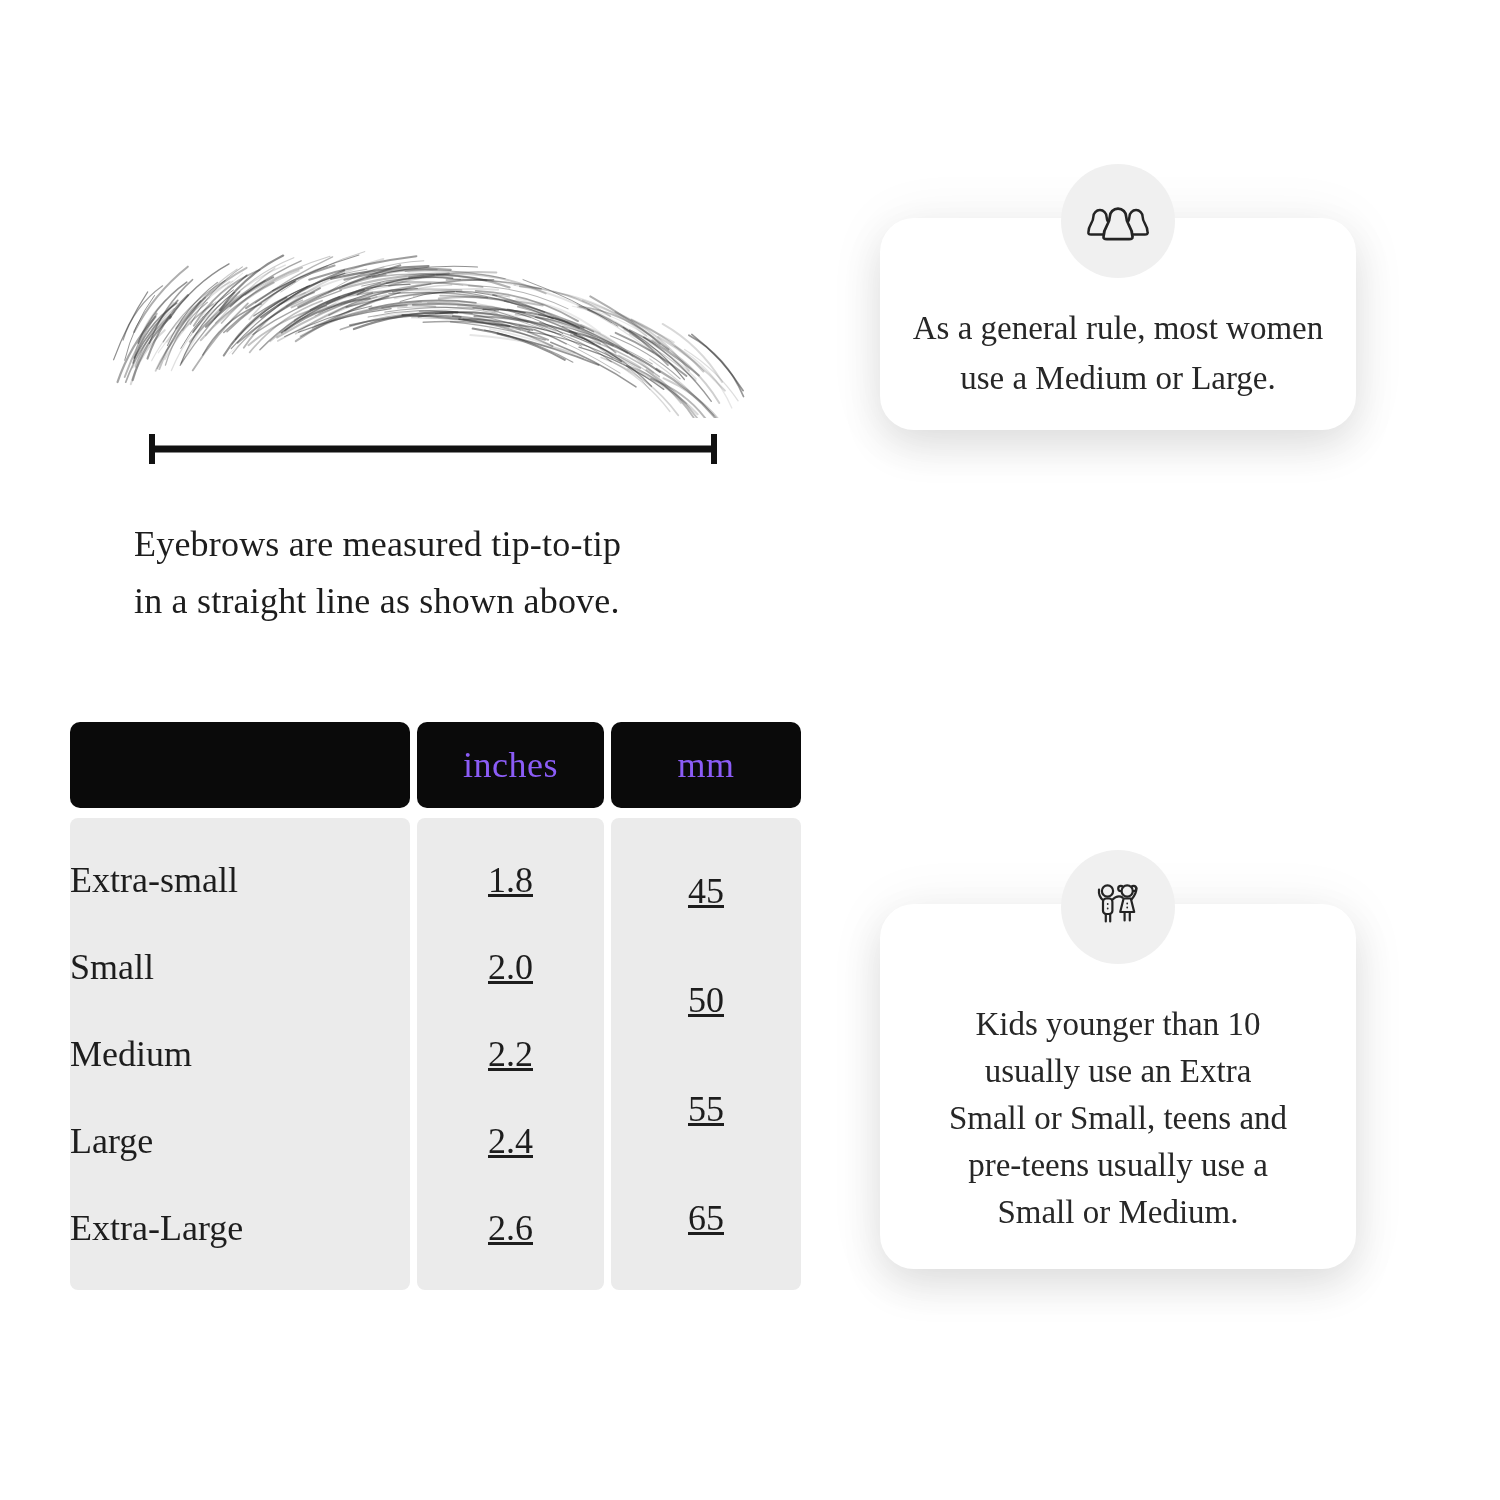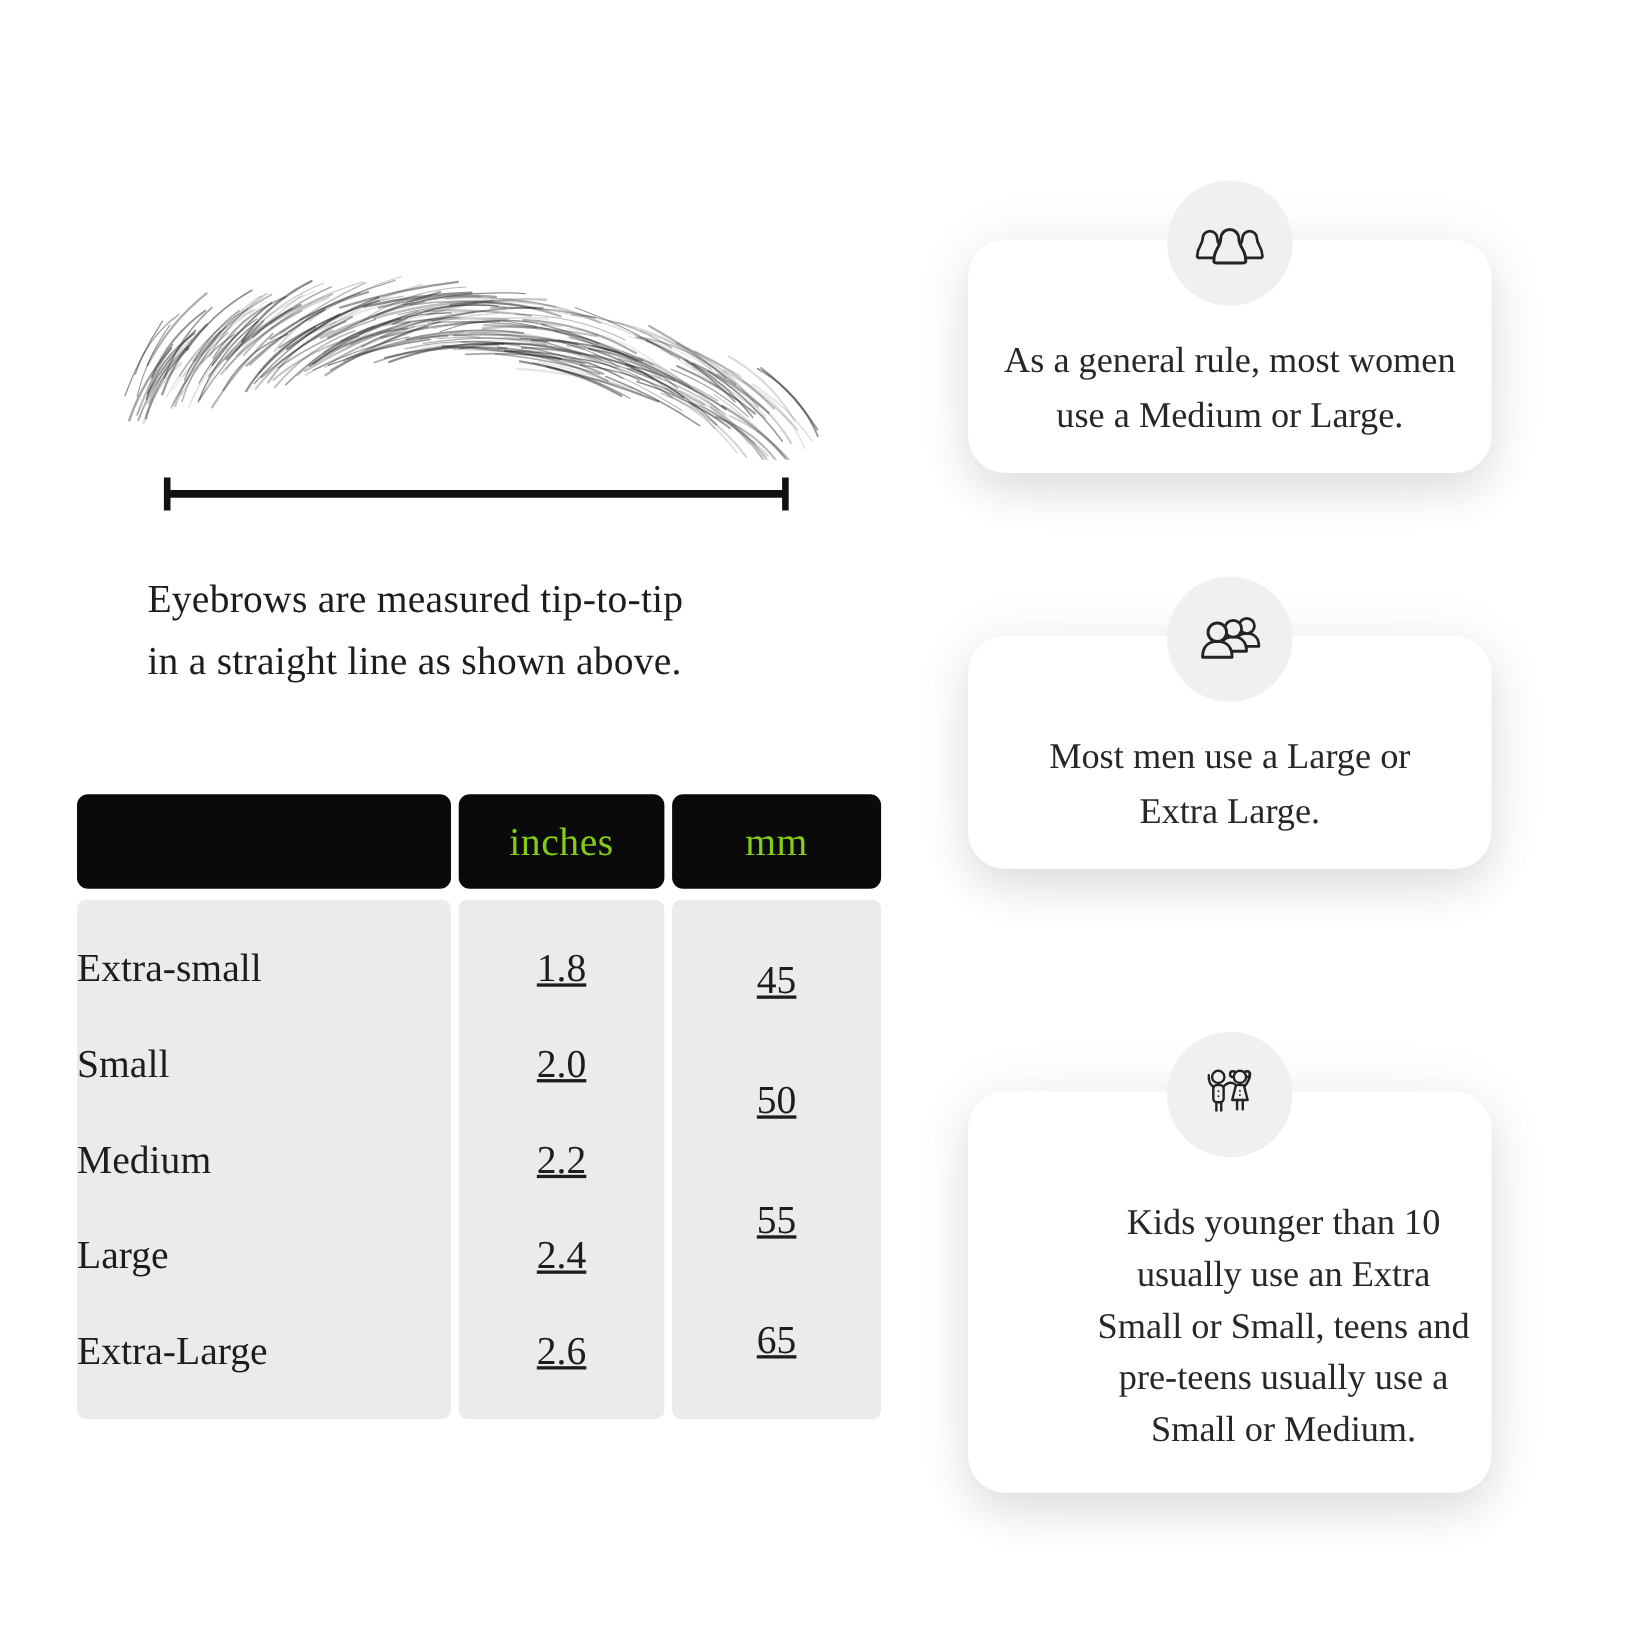--- a/index.html
+++ b/index.html
@@ -12,39 +12,39 @@
   .measure-svg{position:absolute;left:146px;top:431px;}
   .caption{
     position:absolute;left:134px;top:516px;width:640px;
     font-size:36px;line-height:57px;white-space:pre-line;letter-spacing:.2px;color:#1d1d1d;
   }
   .size-table{
     position:absolute;left:70px;top:722px;
     display:grid;grid-template-columns:340px 187px 190px;column-gap:7px;row-gap:10px;
   }
   .th{
-    height:86px;background:#0a0a0a;border-radius:10px;color:#84cc16;
+    height:86px;background:#0a0a0a;border-radius:10px;color:#8b5cf6;
     display:flex;align-items:center;justify-content:center;font-size:36px;letter-spacing:.5px;
   }
   .tcol{
     background:#ebebeb;border-radius:8px;height:472px;box-sizing:border-box;
     display:flex;flex-direction:column;padding:18px 0;
   }
   .tcell{flex:1;display:flex;align-items:center;font-size:36px;color:#1d1d1d;}
   .tcol.labels .tcell{}
   .tcol.vals .tcell{justify-content:center;text-decoration:underline;}
   
   .card{
     position:absolute;left:880px;width:476px;background:#ffffff;border-radius:34px;
     box-shadow:0 18px 40px rgba(0,0,0,.10),0 2px 60px rgba(0,0,0,.06);
     display:flex;align-items:center;justify-content:center;
   }
   .card1{top:218px;height:212px;}
   .card2{top:578px;height:212px;}
-  .card3{top:992px;height:365px;justify-content:flex-end;}
+  .card3{top:904px;height:365px;}
   .icon-circle{
     position:absolute;left:50%;transform:translateX(-50%);top:-54px;
     width:114px;height:114px;border-radius:50%;background:#f0f0f0;
     display:flex;align-items:center;justify-content:center;
   }
   .card-text{
     margin:0;padding:58px 20px 0 20px;text-align:center;
     font-size:33px;line-height:50px;white-space:pre-line;color:#272727;
   }
   .card3 .card-text{line-height:47px;padding-top:64px;}
@@ -331,37 +331,20 @@
         </defs>
         <use href="#bellW" transform="translate(14.5,37) scale(0.8)" fill="#f0f0f0" stroke="#242424" stroke-width="3" stroke-linejoin="round"></use>
         <use href="#bellW" transform="translate(49.5,37) scale(0.8)" fill="#f0f0f0" stroke="#242424" stroke-width="3" stroke-linejoin="round"></use>
         <use href="#bellW" transform="translate(32,41)" fill="#f0f0f0" stroke="#242424" stroke-width="2.6" stroke-linejoin="round"></use>
       </svg>
     </div>
     <p class="card-text">As a general rule, most women
 use a Medium or Large.</p>
   </section>
 
-  <section class="card card2">
-    <div class="icon-circle">
-      <svg width="66" height="54" viewBox="0 0 64 52">
-        <defs>
-          <g id="manFig">
-            <path d="M-13 3 C-13 -7 -7 -11 0 -11 C7 -11 13 -7 13 3 Z"></path>
-            <circle cy="-19" r="8.2"></circle>
-          </g>
-        </defs>
-        <use href="#manFig" transform="translate(47,30) scale(0.82)" fill="#f0f0f0" stroke="#242424" stroke-width="3" stroke-linejoin="round"></use>
-        <use href="#manFig" transform="translate(35,34) scale(0.9)" fill="#f0f0f0" stroke="#242424" stroke-width="2.8" stroke-linejoin="round"></use>
-        <use href="#manFig" transform="translate(21,39)" fill="#f0f0f0" stroke="#242424" stroke-width="2.6" stroke-linejoin="round"></use>
-      </svg>
-    </div>
-    <p class="card-text">Most men use a Large or
-Extra Large.</p>
-  </section>
 
   <section class="card card3">
     <div class="icon-circle">
       <svg width="64" height="58" viewBox="0 0 64 56" stroke="#242424" stroke-width="2.2" fill="none" stroke-linecap="round" stroke-linejoin="round">
 
         <path d="M17.5 21.5 C14 19 12.5 15 13 10.5"></path>
         <path d="M26 21 C29.5 17.5 33.5 16.5 36.5 18.5"></path>
         <circle cx="21.5" cy="12" r="5.6" fill="#f0f0f0"></circle>
         <rect x="17" y="19.5" width="9.4" height="15.5" rx="3.2" fill="#f0f0f0"></rect>
         <path d="M19.8 35 L19.8 42.5"></path>

